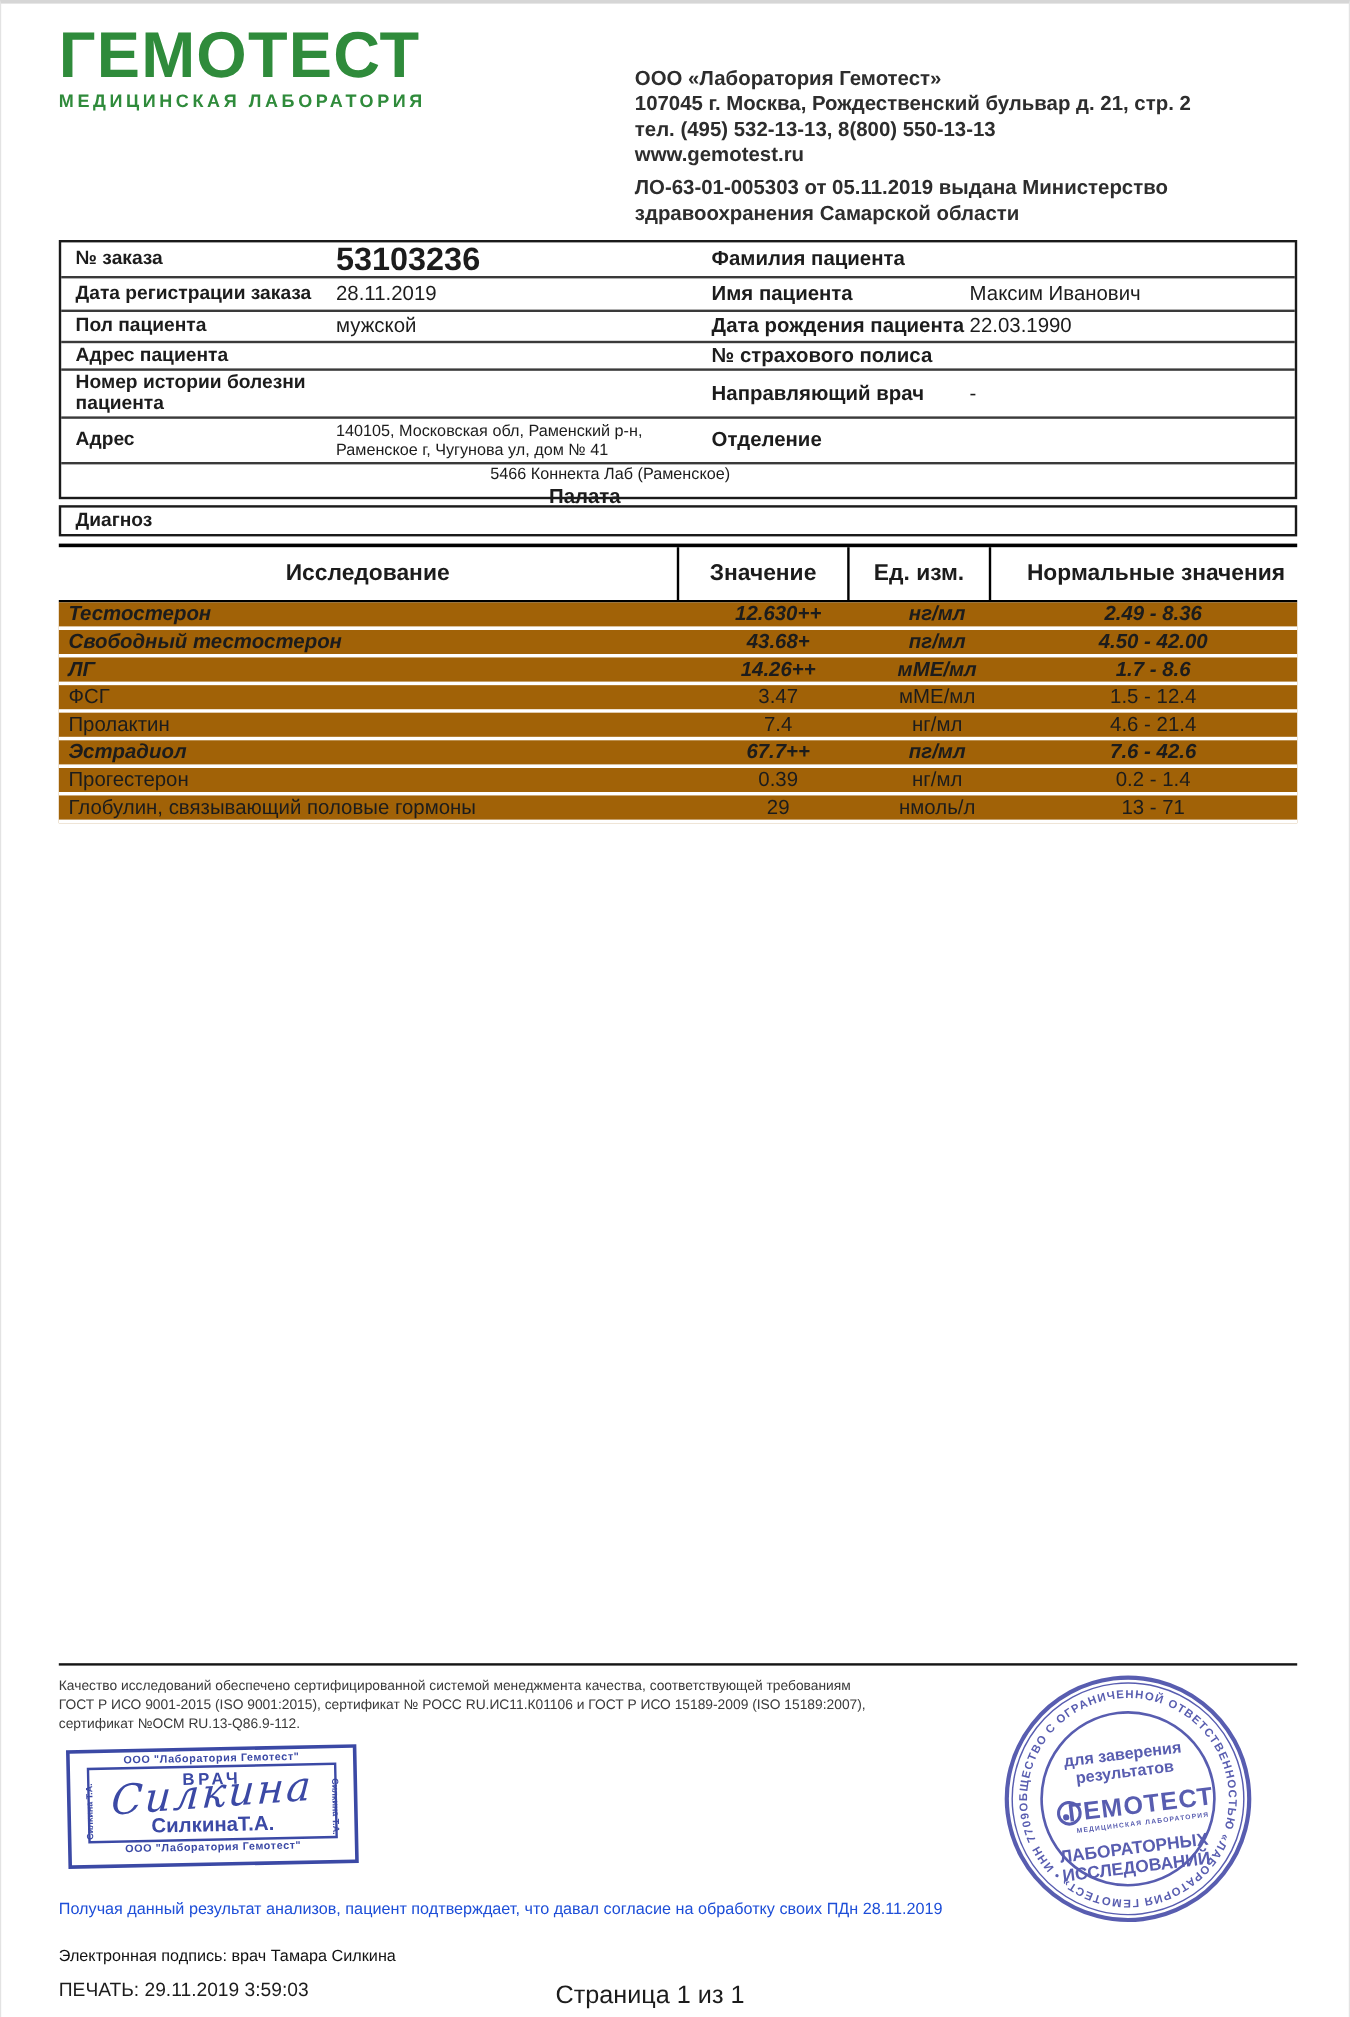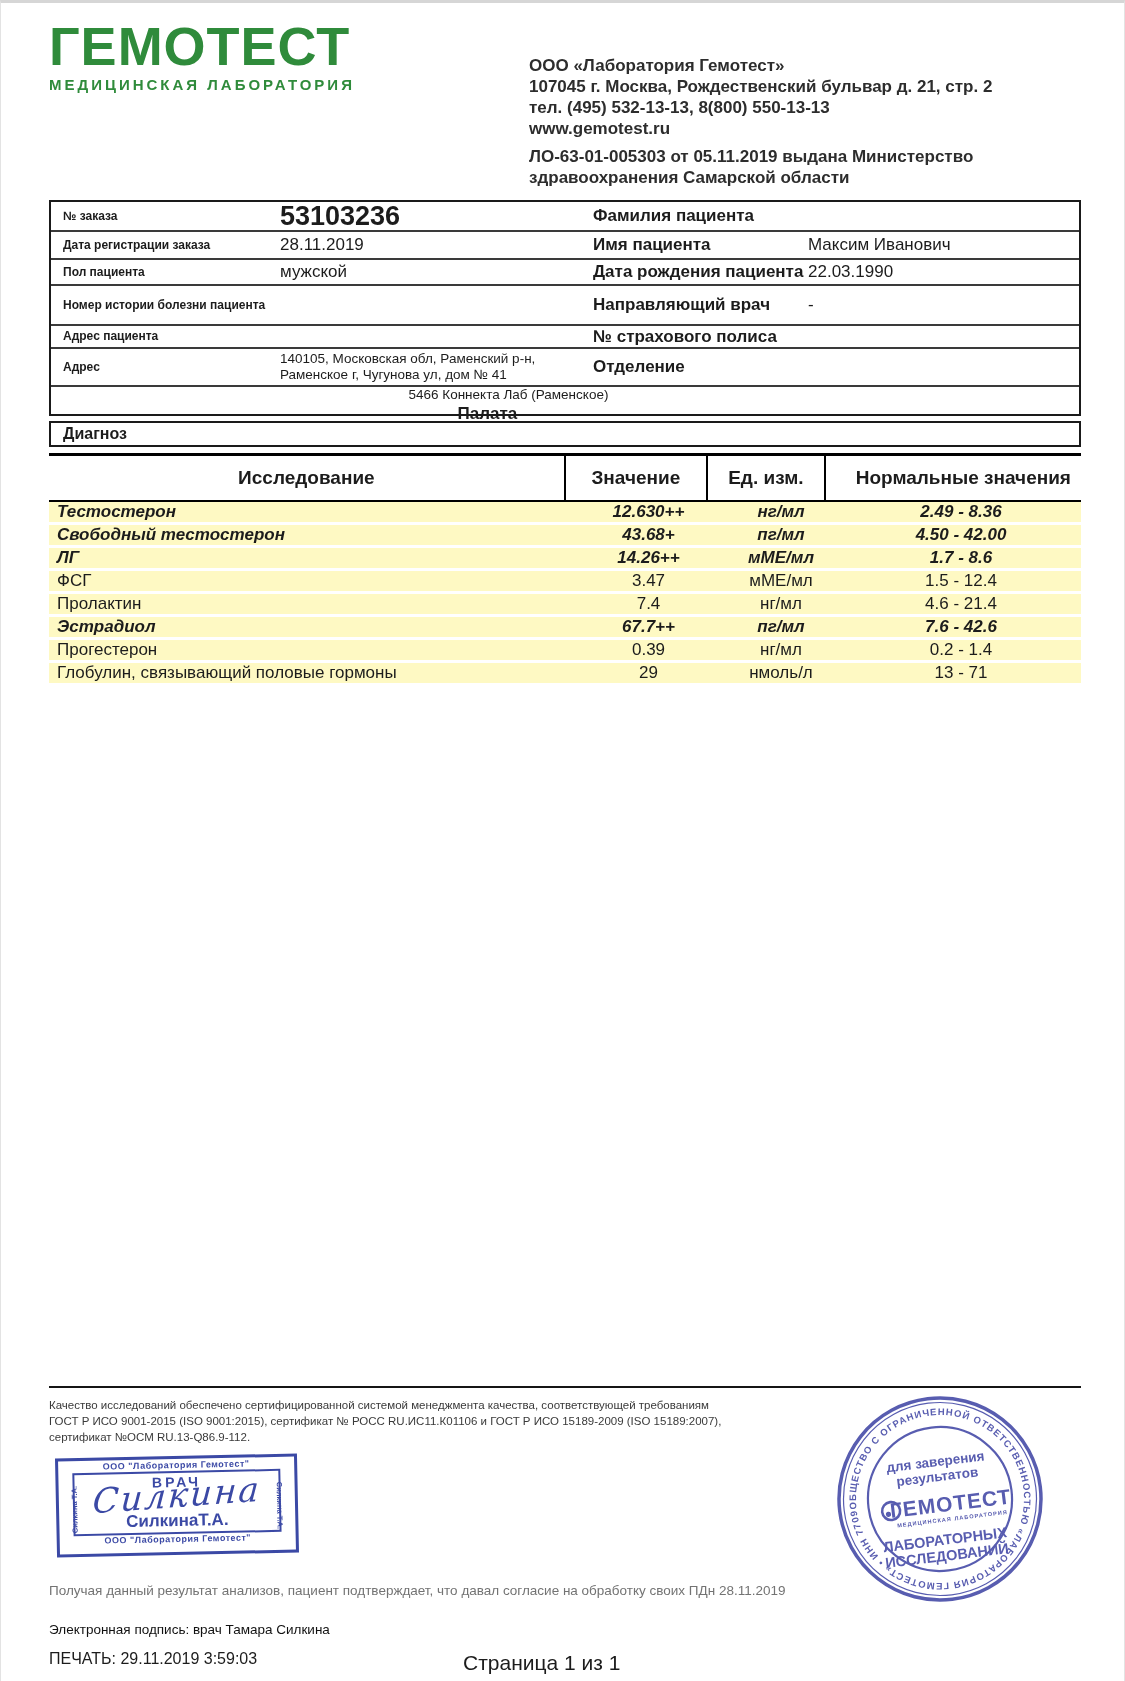--- a/index.html
+++ b/index.html
@@ -12,49 +12,49 @@
   .logo-block { width:480px; }
   .logo-title { font-size:54px; font-weight:bold; letter-spacing:1px; color:#2f8b3b; line-height:1.0; }
   .logo-sub { font-size:15px; font-weight:bold; letter-spacing:3px; color:#2f8b3b; margin-top:3px; }
   .company-block { width:520px; font-size:17px; font-weight:bold; color:#2d2d2d; line-height:1.24;margin-top:36px; }
   .company-block .lic { margin-top:7px; }
 
   
   .order-box { margin:12px 45px 0 48px; width:1032px; border:2px solid #1a1a1a; }
   .o-row { display:flex; align-items:center; border-bottom:2px solid #3a3a3a; }
   .o-row:last-child { border-bottom:none;flex-direction:column; }
-  .ol { width:229px; padding-left:12px; font-weight:bold; font-size:12px; line-height:1.15; }
+  .ol { width:229px; padding-left:12px; font-weight:bold; font-size:16px; line-height:1.15; }
   .ov { width:313px; font-size:17px; }
   .orl { width:215px; font-weight:bold; font-size:17px; }
   .orv { flex:1; font-size:17px; }
   .big { font-size:27px; font-weight:bold; }
   .small-val { font-size:13.5px; line-height:1.25; padding-right:6px; }
   .h30{height:30px} .h28{height:28px} .h26{height:26px} .h23{height:23px} .h40{height:40px} .h38{height:38px} .h27{height:27px}
 
   
   .diag-box { margin:5px 45px 0 48px; width:1032px; height:26px; border:2px solid #1a1a1a;
               display:flex; align-items:center; }
   .diag-box .ol { font-size:16px; }
 
   
   .rt { margin:6px 45px 0 48px; width:1032px; border-top:3px solid #000; }
   .rt-head { display:flex; border-bottom:2px solid #000; height:46px; }
   .rt-head > div { display:flex; align-items:center; justify-content:center; text-align:center;
                    font-weight:bold; font-size:19px; border-right:2px solid #000; line-height:1.1; }
   .rt-head > div:last-child { border-right:none;margin-left:20px; }
   .c-name { width:527px; } .c-val { width:145px; } .c-unit { width:120px; } .c-norm { width:240px; }
-  .rt-row { display:flex; align-items:center; height:23px; background:#fef9c3; border-bottom:3px solid #fff; font-size:17px; }
+  .rt-row { display:flex; align-items:center; height:23px; background:#a16207; border-bottom:3px solid #fff; font-size:17px; }
   .rt-row .c-name { padding-left:8px; text-align:left; justify-content:flex-start; }
   .rt-row > div { display:flex; align-items:center; justify-content:center; }
   .abnormal { font-weight:bold; font-style:italic; }
 
   
   .footer-line { position:absolute; left:48px; width:1032px; top:1383px; border-top:2px solid #151515; }
   .cert-text { position:absolute; left:48px; top:1394px; width:692px; font-size:11.5px; line-height:1.4; color:#3a3a3a; }
-  .consent { position:absolute; left:48px; top:1580px; font-size:13.5px; color:#737373; }
+  .consent { position:absolute; left:48px; top:1580px; font-size:13.5px; color:#1d4ed8; }
   .esign { position:absolute; left:48px; top:1619px; font-size:13.5px; font-weight:normal; color:#111; }
   .print-line { position:absolute; left:48px; top:1647px; font-size:16px; }
   .page-num { position:absolute; left:462px; top:1648px; font-size:21px; }
 
   
   .doc-stamp { position:absolute; left:55px; top:1453px; width:242px; height:99px;
                border:3px solid #2b3a9e; color:#2b3a9e; transform:rotate(-1.2deg); padding:1px 14px; opacity:.92; }
   .ds-band { font-size:9px; font-weight:bold; text-align:center; letter-spacing:.5px; line-height:11px; }
   .ds-inner { border:2px solid #2b3a9e; height:63px; position:relative; text-align:center; background:rgba(255,255,255,.0); }
   .ds-role { font-size:14px; font-weight:bold; letter-spacing:3px; margin-top:1px; }
@@ -99,31 +99,31 @@
       <div class="ov">28.11.2019</div>
       <div class="orl">Имя пациента</div>
       <div class="orv">Максим Иванович</div>
     </div>
     <div class="o-row h26">
       <div class="ol">Пол пациента</div>
       <div class="ov">мужской</div>
       <div class="orl">Дата рождения пациента</div>
       <div class="orv">22.03.1990</div>
     </div>
+    <div class="o-row h23">
+      <div class="ol">Адрес пациента</div>
+      <div class="ov"></div>
+      <div class="orl">№ страхового полиса</div>
+      <div class="orv"></div>
+    </div>
     <div class="o-row h40">
       <div class="ol">Номер истории болезни пациента</div>
       <div class="ov"></div>
       <div class="orl">Направляющий врач</div>
       <div class="orv">-</div>
-    </div>
-    <div class="o-row h23">
-      <div class="ol">Адрес пациента</div>
-      <div class="ov"></div>
-      <div class="orl">№ страхового полиса</div>
-      <div class="orv"></div>
     </div>
     <div class="o-row h38">
       <div class="ol">Адрес</div>
       <div class="ov small-val">140105, Московская обл, Раменский р-н, Раменское г, Чугунова ул, дом № 41</div>
       <div class="orl">Отделение</div>
       <div class="orv"></div>
     </div>
     <div class="o-row h27">
       <div class="ol"></div>
       <div class="ov small-val">5466 Коннекта Лаб (Раменское)</div>

